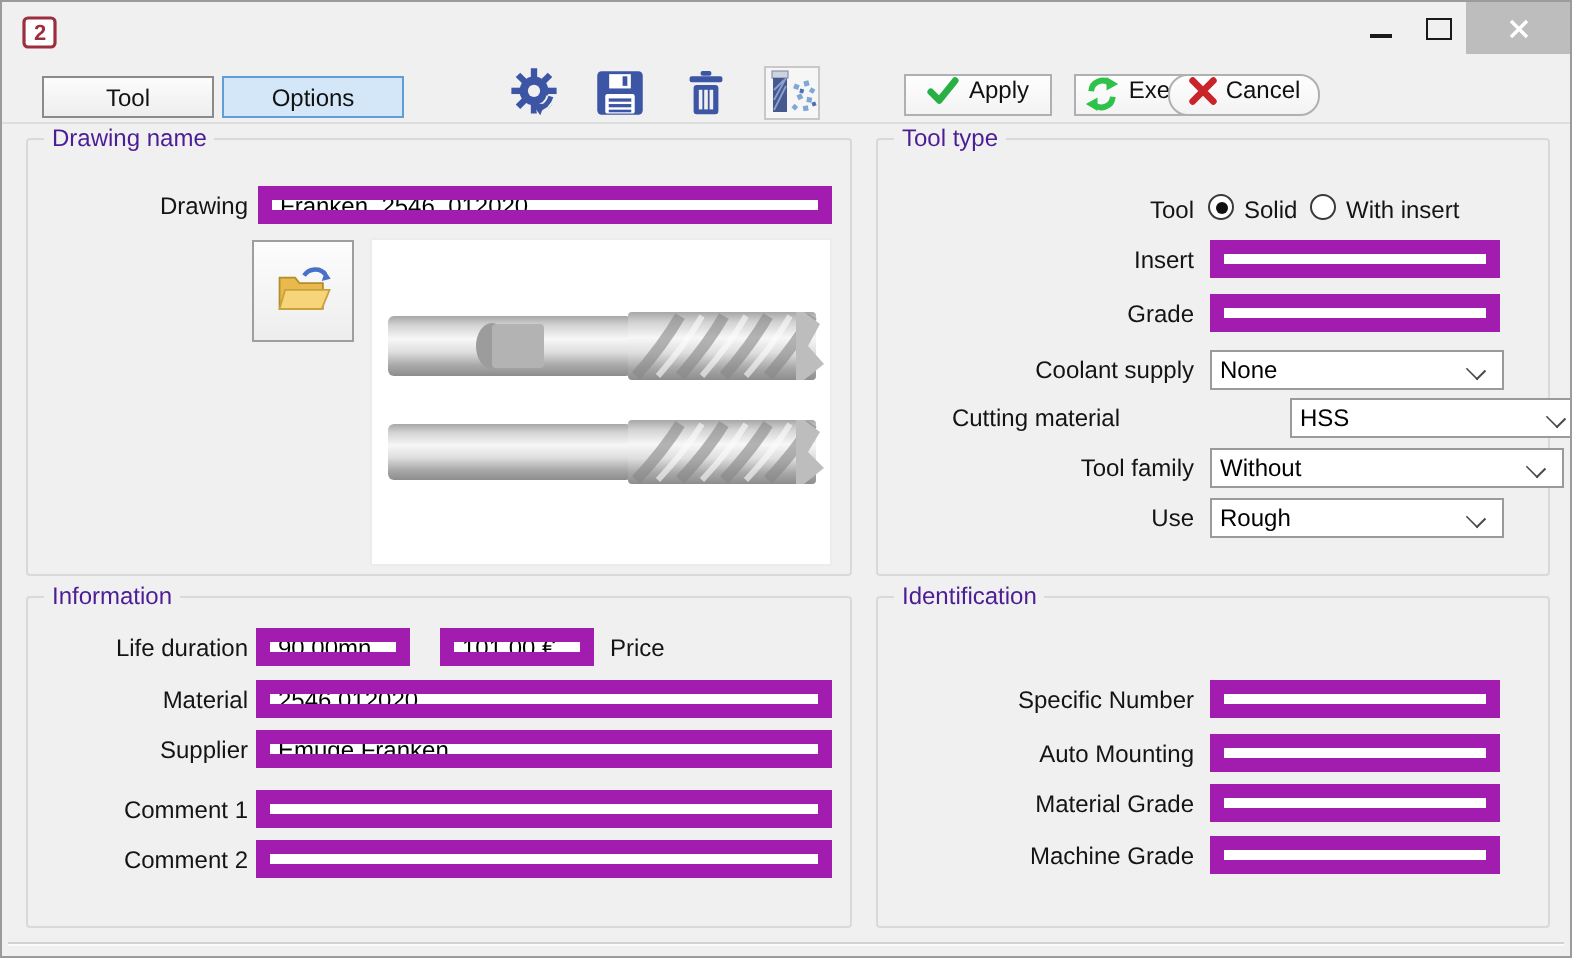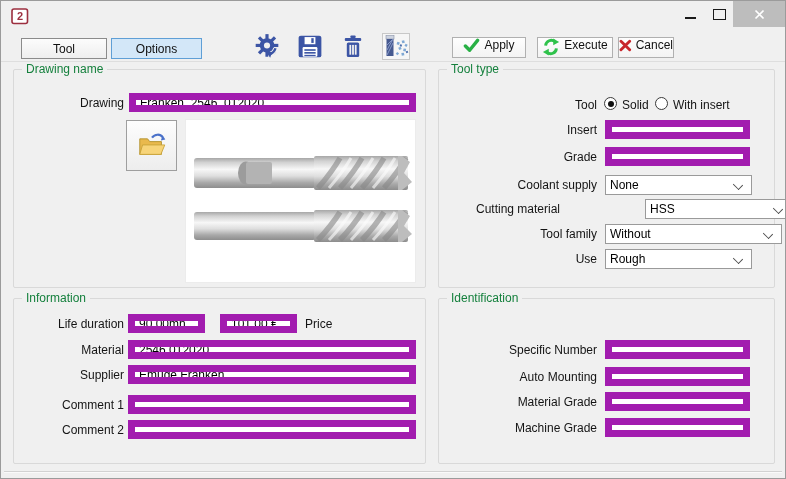--- a/index.html
+++ b/index.html
@@ -32,28 +32,28 @@
   .ic-save{left:293px;}
   .ic-trash{left:336px;}
   .ic-sim{left:379px;}
   .act-btn{
     position:absolute;top:36px;height:21px;display:flex;justify-content:center;gap:4px;
     background:linear-gradient(#fefefe,#f3f3f3);border:1px solid #b0b0b0;box-sizing:border-box;
     font-size:12px;color:#111;cursor:default;
   }
   .btn-apply{left:451px;width:74px;}
   .btn-execute{left:536px;width:76px;}
-  .btn-cancel{left:617px;width:56px;}
+  .btn-cancel{left:583px;width:76px;border-radius:10px;}
   
   .group{position:absolute;border:1px solid #d9d9d9;box-sizing:border-box;border-radius:2px;}
   .grp-drawing{left:12px;top:68px;width:413px;height:219px;}
   .grp-tooltype{left:437px;top:68px;width:337px;height:219px;}
   .grp-info{left:12px;top:297px;width:413px;height:166px;}
   .grp-ident{left:437px;top:297px;width:337px;height:166px;}
-  .glabel{position:absolute;top:-8px;left:8px;background:#f0f0f0;padding:0 4px;color:#15803d;font-size:12px;}
+  .glabel{position:absolute;top:-8px;left:8px;background:#f0f0f0;padding:0 4px;color:#4c1d95;font-size:12px;}
   
   .flabel{position:absolute;text-align:right;color:#141414;font-size:12px;white-space:nowrap;}
   .tinput{
     position:absolute;height:19px;box-sizing:border-box;border:7px solid #a21caf;background:#fff;
     font-family:"Liberation Sans",sans-serif;font-size:12px;color:#000;padding:0 4px;outline:none;
   }
   .combo{
     position:absolute;height:20px;box-sizing:border-box;border:1px solid #9a9a9a;background:#fff;
     display:flex;align-items:center;padding:0 4px;font-size:12px;color:#000;cursor:default;
   }

